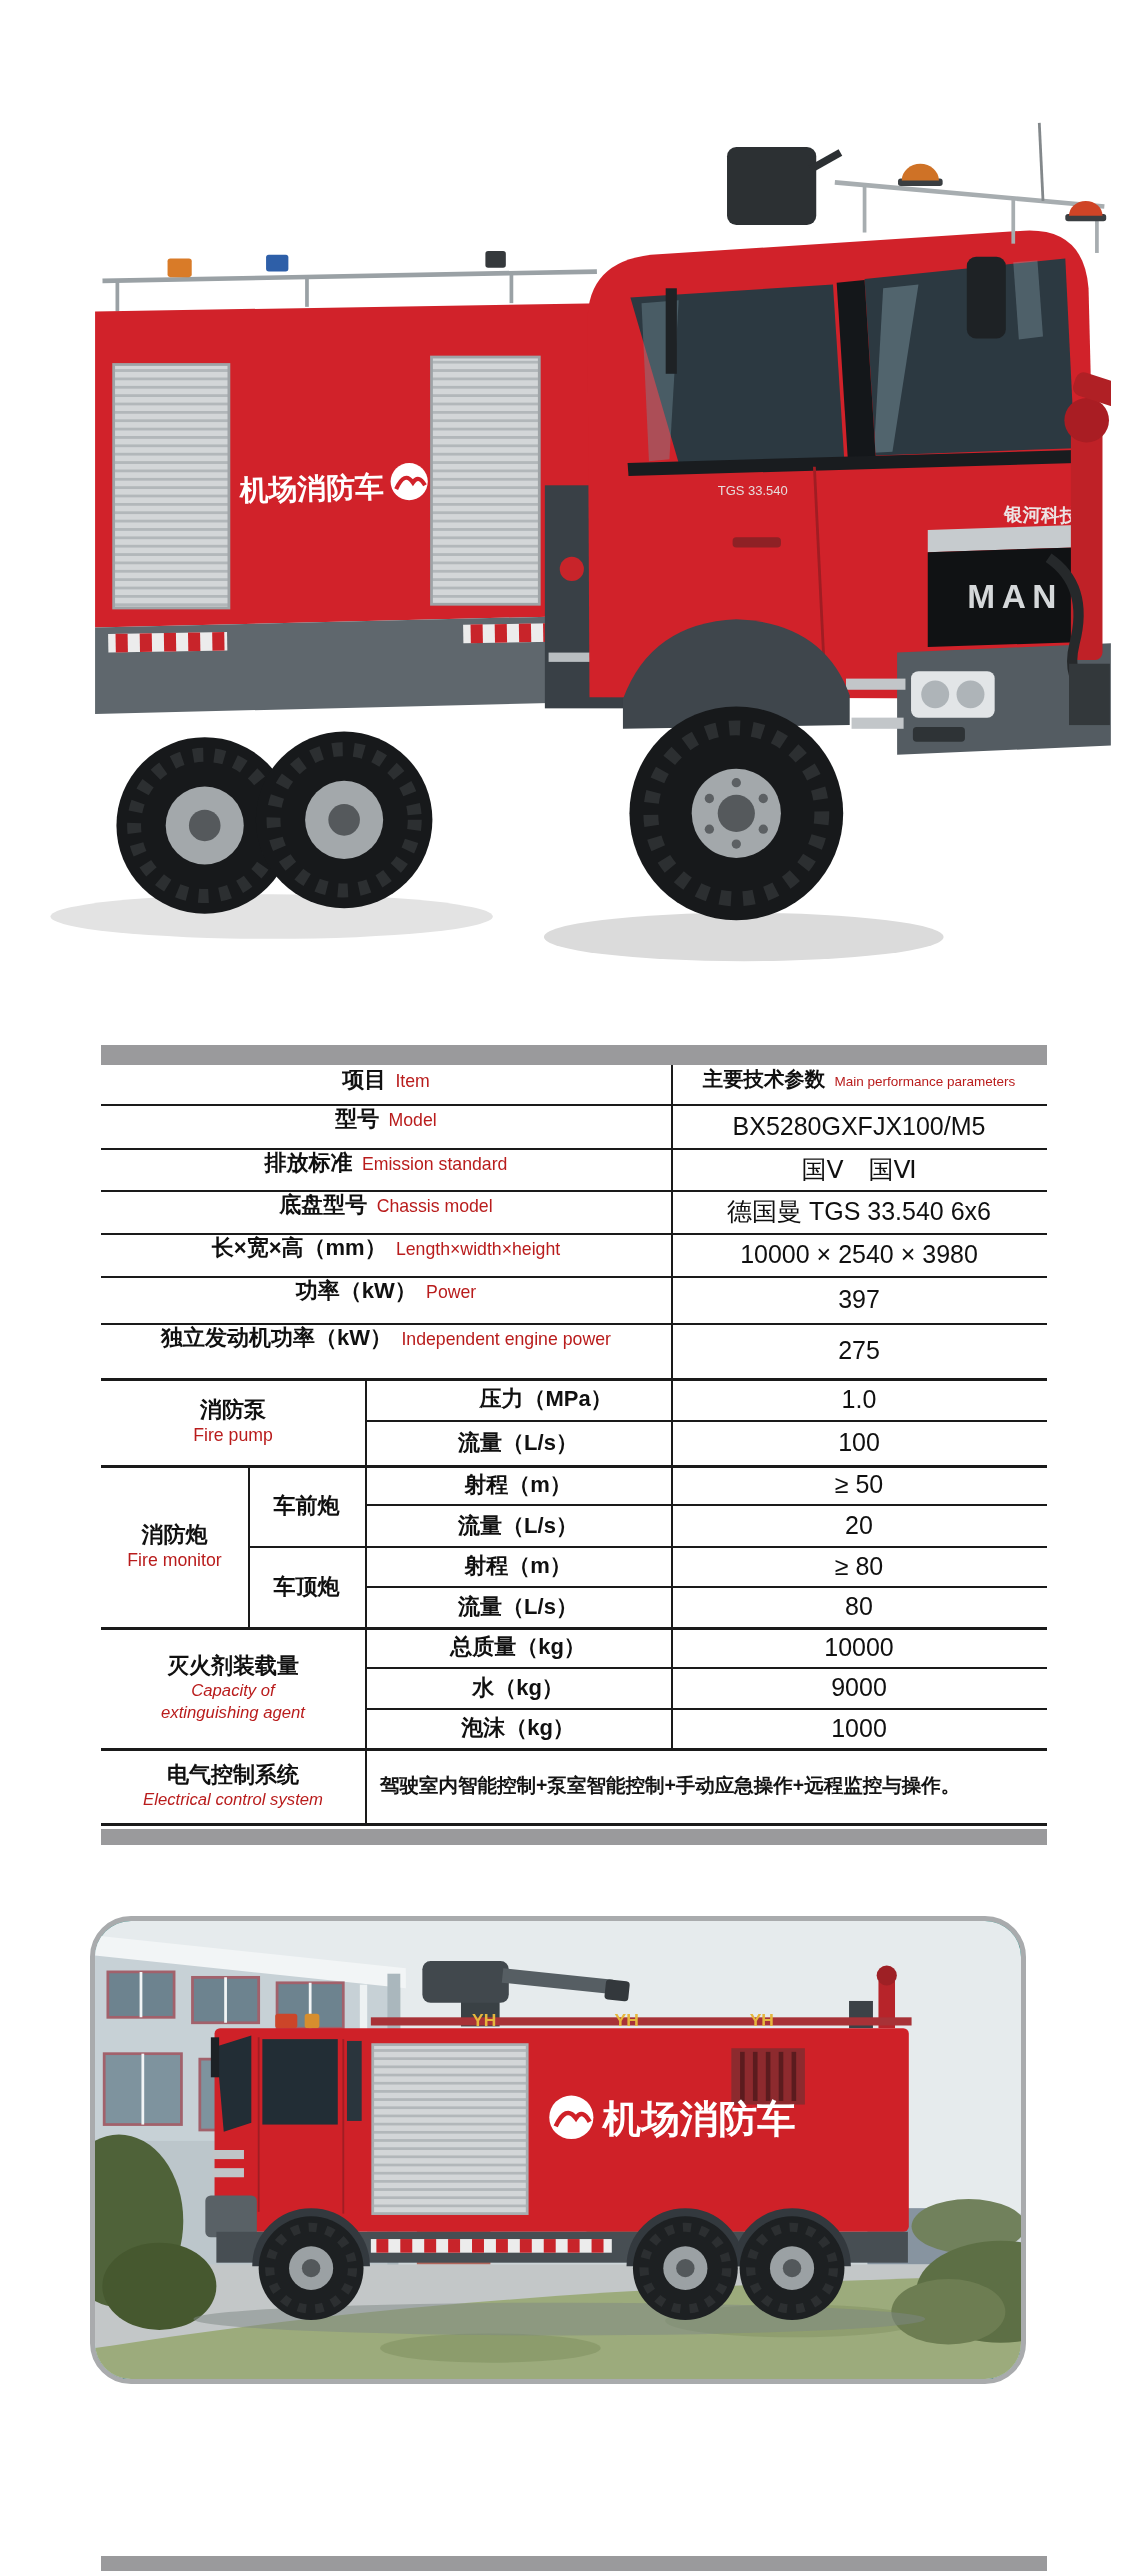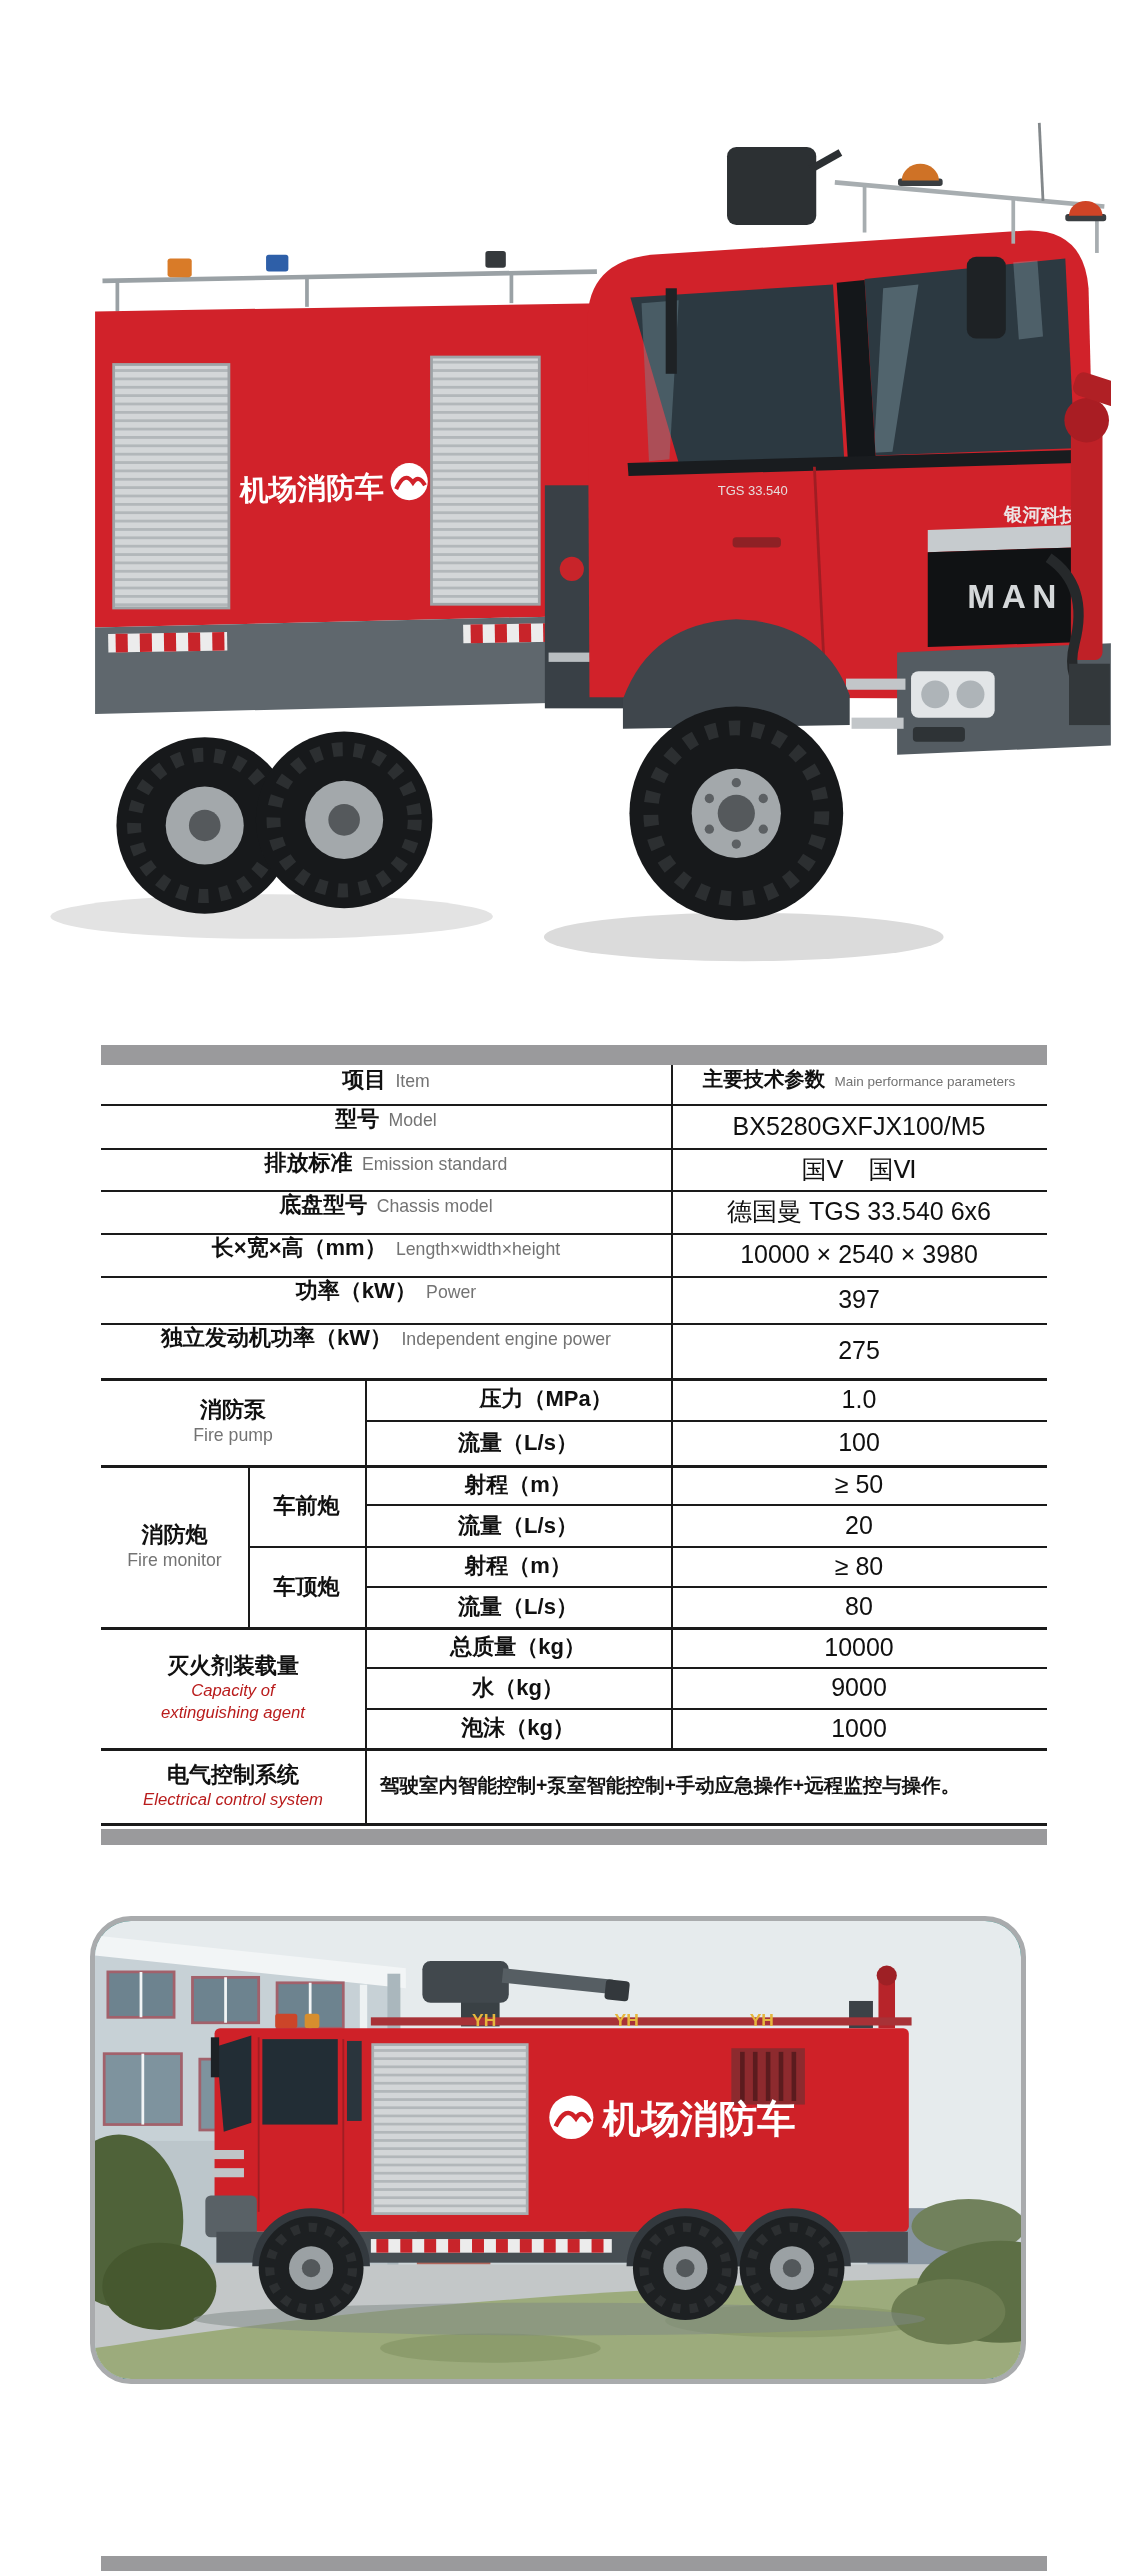--- a/index.html
+++ b/index.html
@@ -9,21 +9,21 @@
     overflow:hidden;
   }
   .abs{position:absolute;}
   .bar{position:absolute;background:#9a9a9c;}
   .hl{position:absolute;background:#1a1a1a;height:1.9px;}
   .hl3{height:2.8px;}
   .vl{position:absolute;background:#1a1a1a;width:1.9px;}
   .cell{position:absolute;display:flex;align-items:center;justify-content:center;text-align:center;}
   .row-label{gap:9.3px;align-items:baseline;}
   .zh{font-weight:bold;font-size:22px;color:#101010;white-space:nowrap;}
-  .en{font-size:17.7px;color:#737373;white-space:nowrap;}
+  .en{font-size:17.7px;color:#b91c1c;white-space:nowrap;}
   .en2{font-size:16.7px;color:#b91c1c;white-space:nowrap;font-style:italic;}
   .sm{font-size:13.5px;}
   .v{font-size:25px;color:#101010;white-space:nowrap;}
   .stack{flex-direction:column;line-height:1.28;}
   .elec{align-items:flex-start;justify-content:center;padding-left:15px;box-sizing:border-box;}
   .elec div{font-size:19.5px;font-weight:bold;line-height:1.62;white-space:nowrap;color:#141414;}
   .photo-frame{
     position:absolute;left:90px;top:1916px;width:936px;height:468px;
     border:5.6px solid #a9abad;border-radius:41px;box-sizing:border-box;overflow:hidden;background:#0f766e;
   }

